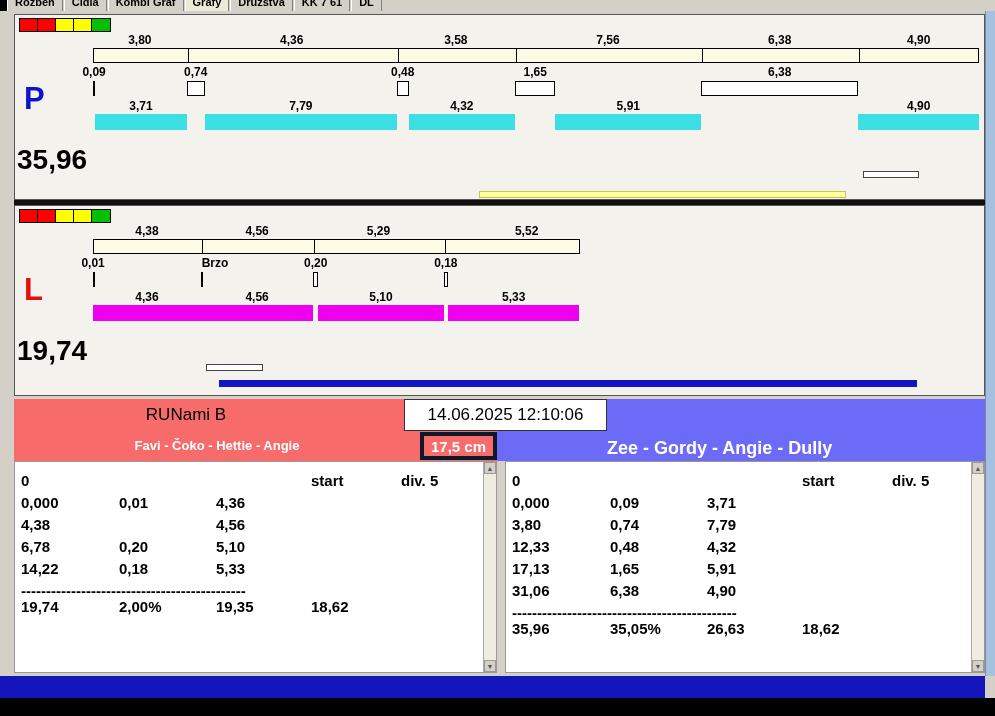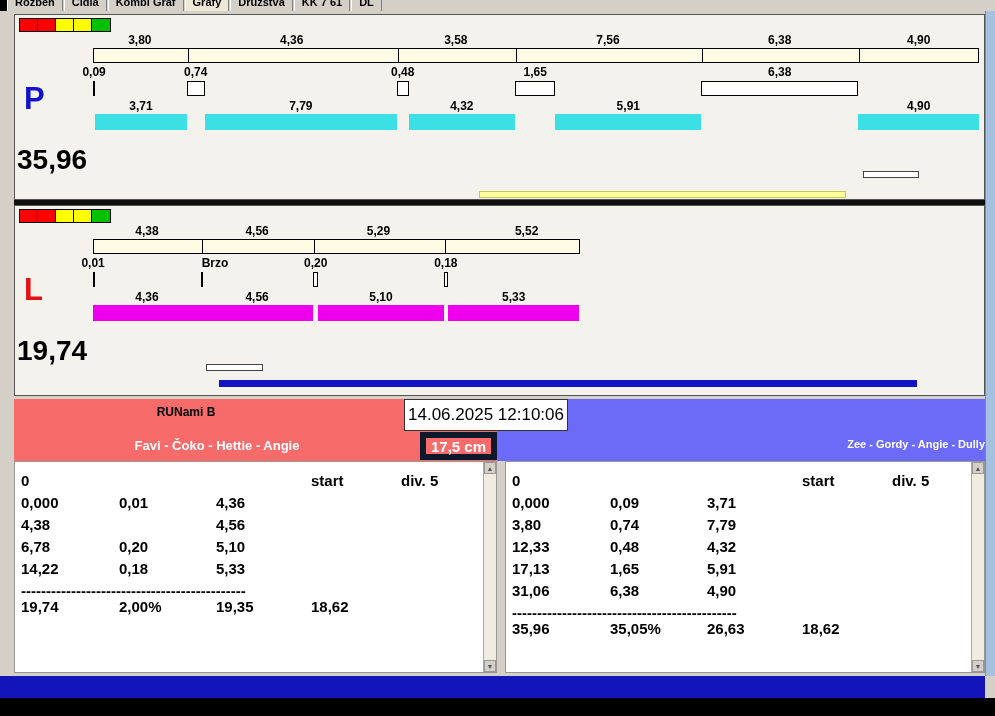--- a/index.html
+++ b/index.html
@@ -37,26 +37,26 @@
 
   .letter{position:absolute;left:9px;top:68px;font-size:31px;font-weight:bold;line-height:31px}
   .total{position:absolute;left:2px;top:130px;font-size:28px;font-weight:bold;line-height:30px}
   .marker{position:absolute;height:7px;background:#fff;border:1px solid #444}
   .underbar{position:absolute;height:7px;border:1px solid}
 
   
   #teams{position:absolute;left:14px;top:399px;width:971px;height:62px}
   .team-red-bg{position:absolute;left:0;top:0;width:483px;height:62px;background:#f76b6b}
   .team-blue-bg{position:absolute;left:483px;top:0;width:488px;height:62px;background:#6b6bf7}
-  #team-left-name{position:absolute;left:0;top:6px;width:344px;text-align:center;font-size:12px;font-weight:bold}
+  #team-left-name{position:absolute;left:0;top:6px;width:344px;text-align:center;font-size:17px;font-weight:normal}
   #team-right-name{position:absolute;left:593px;top:6px;width:378px;text-align:center;font-size:17px;font-weight:bold}
   #team-left-dogs{position:absolute;left:0;top:39px;width:406px;text-align:center;font-size:13px;font-weight:bold;color:#fff}
-  #team-right-dogs{position:absolute;left:593px;top:39px;width:378px;text-align:right;font-size:11px;font-weight:bold;color:#fff}
-  #datebox{position:absolute;left:390px;top:0;width:164px;height:32px;background:#fff;border:1px solid #333;font-size:17px;display:flex;align-items:center;justify-content:center;white-space:nowrap}
-  #height-left{position:absolute;left:406px;top:33px;width:77px;height:28px;border:6px solid #0f172a;background:#f76b6b;color:#fff;font-size:15px;font-weight:bold;display:flex;align-items:center;justify-content:center}
+  #team-right-dogs{position:absolute;left:593px;top:39px;width:378px;text-align:left;font-size:18px;font-weight:bold;color:#fff}
+  #datebox{position:absolute;left:390px;top:0;width:203px;height:32px;background:#fff;border:1px solid #333;font-size:17px;display:flex;align-items:center;justify-content:center;white-space:nowrap}
+  #height-left{position:absolute;left:406px;top:33px;width:77px;height:28px;border:4px solid #0f172a;background:#f76b6b;color:#fff;font-size:15px;font-weight:bold;display:flex;align-items:center;justify-content:center}
   #height-right{position:absolute;left:483px;top:33px;width:110px;height:28px;border:1px solid #fff;background:#6b6bf7;color:#fff;font-size:15px;font-weight:bold;display:flex;align-items:center;justify-content:center}
 
   
   .ttable{position:absolute;top:461px;height:212px;background:#fff;border:1px solid #999}
   #table-left{left:14px;width:483px}
   #table-right{left:505px;width:480px}
   .trows{position:absolute;left:0;top:8px;right:14px;overflow:hidden;bottom:0}
   .trow{position:relative;height:22px}
   .trow.sep{height:16px}
   .tcell{position:absolute;top:0;font-size:15px;font-weight:bold;white-space:nowrap;line-height:21px}

